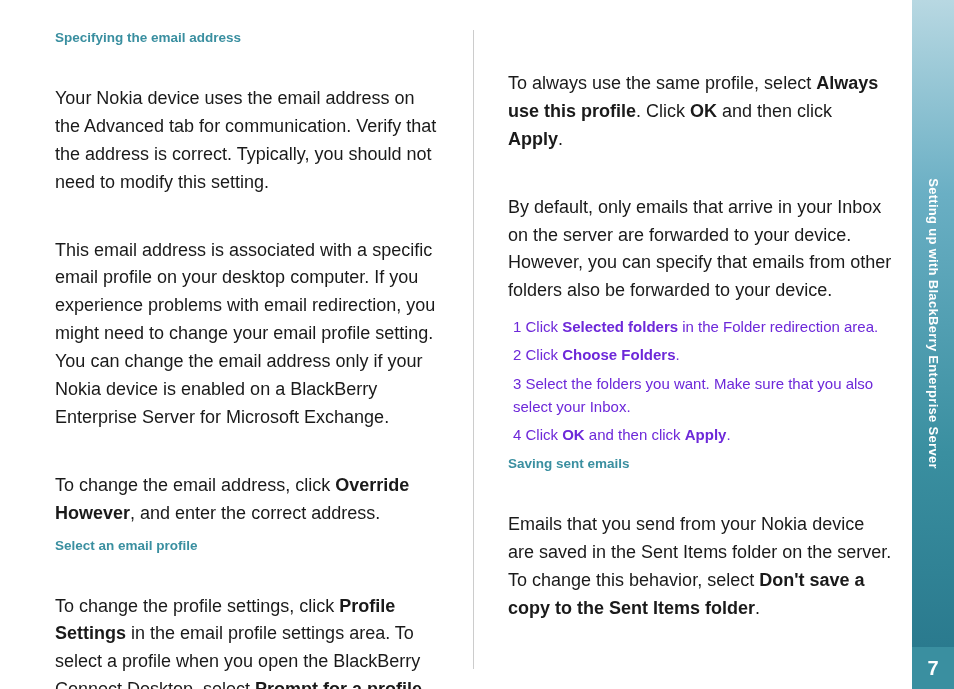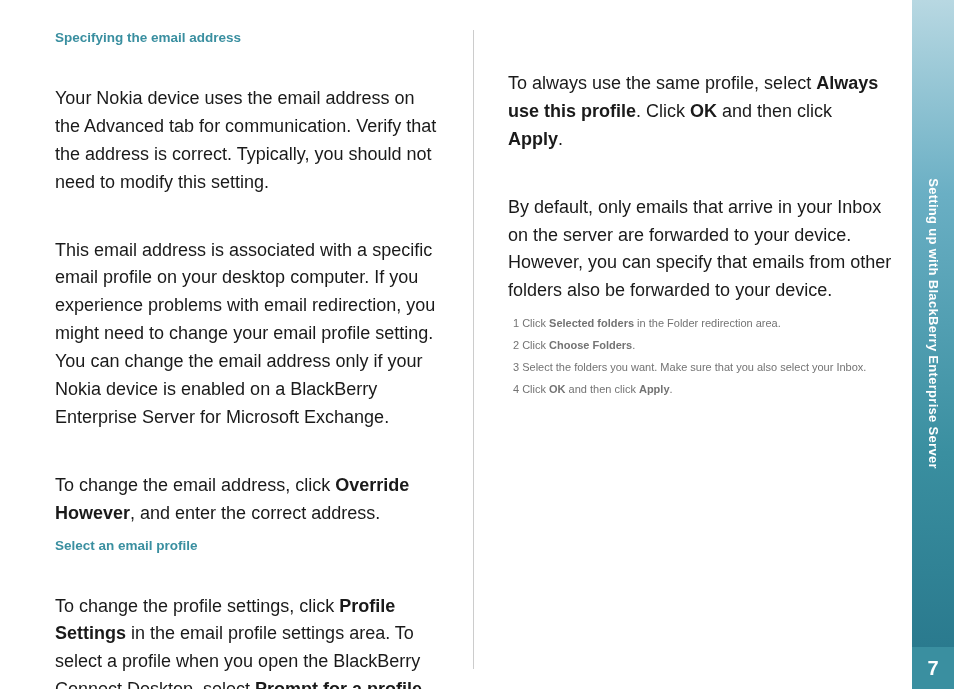--- a/index.html
+++ b/index.html
@@ -60,23 +60,23 @@
     .body-text b {
       font-weight: bold;
     }
 
     .numbered-list {
       list-style: none;
       margin-bottom: 10px;
     }
 
     .numbered-list li {
-      font-size: 11px;
+      font-size: 15px;
       line-height: 1.55;
-      color: #737373;
+      color: #6d28d9;
       margin-bottom: 5px;
       padding-left: 5px;
     }
 
     .right-panel {
       display: flex;
       flex-direction: column;
       width: 42px;
       flex-shrink: 0;
     }
@@ -172,20 +172,27 @@
 
 
         <ul class="numbered-list">
           <li>1 Click <b>Selected folders</b> in the Folder redirection area.</li>
           <li>2 Click <b>Choose Folders</b>.</li>
           <li>3 Select the folders you want. Make sure that you also select your Inbox.</li>
           <li>4 Click <b>OK</b> and then click <b>Apply</b>.</li>
         </ul>
       </div>
 
+      <div>
+        <div class="section-heading">Saving sent emails</div>
+
+        <p class="body-text">
+          Emails that you send from your Nokia device are saved in the Sent Items folder on the server. To change this behavior, select <b>Don't save a copy to the Sent Items folder</b>.
+        </p>
+      </div>
 
     </div>
   </div>
 
   <div class="right-panel">
     <div class="right-sidebar">
       <span class="right-sidebar-text">Setting up with BlackBerry Enterprise Server</span>
     </div>
     <div class="page-number-box">
       <span class="page-number-text">7</span>

